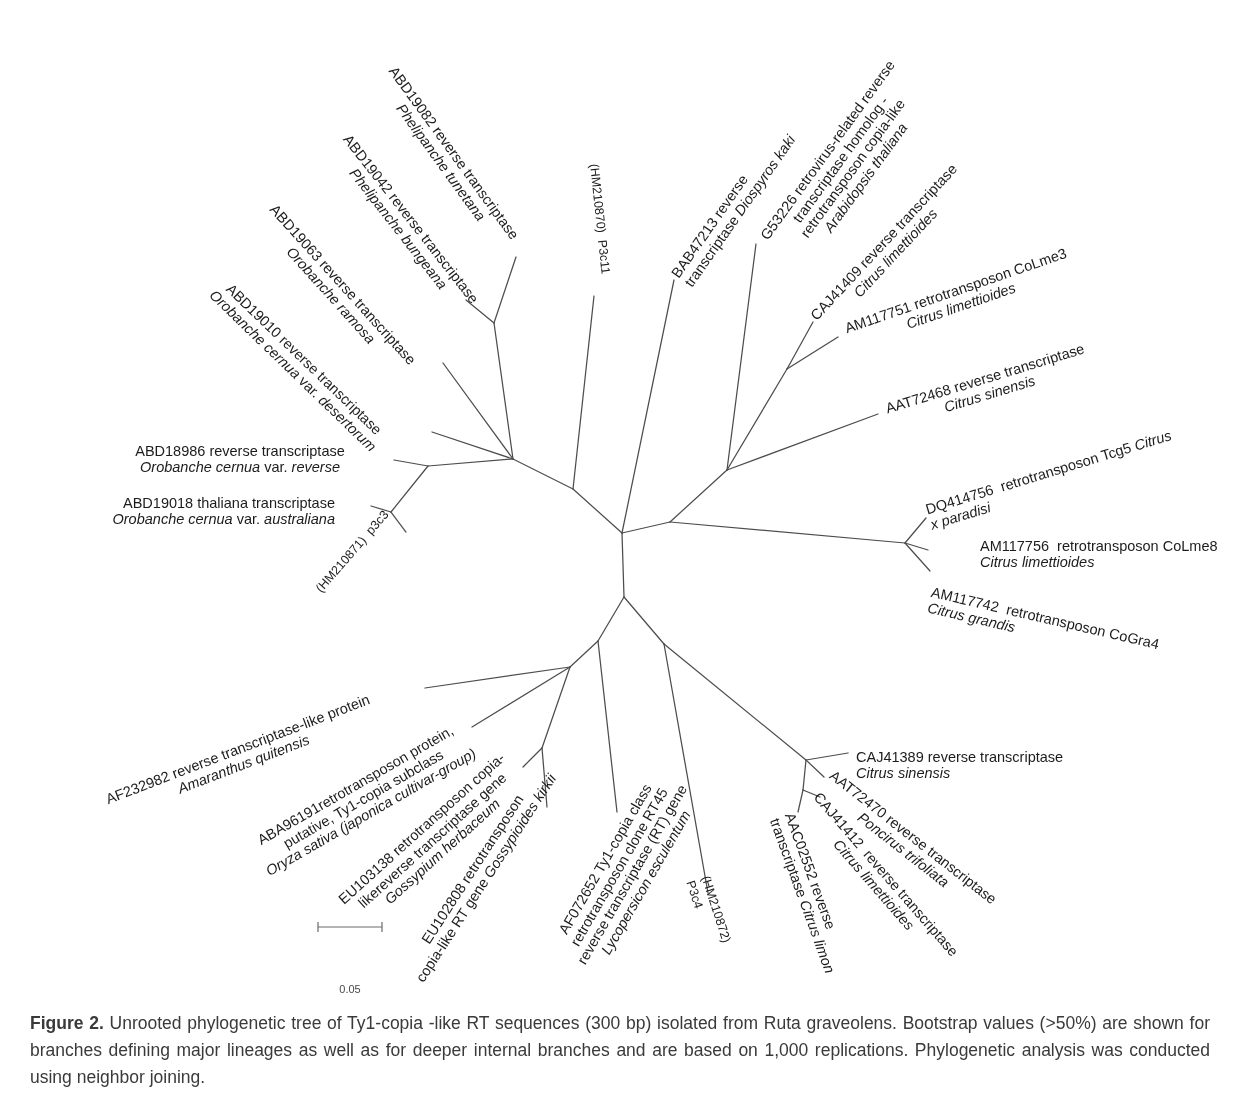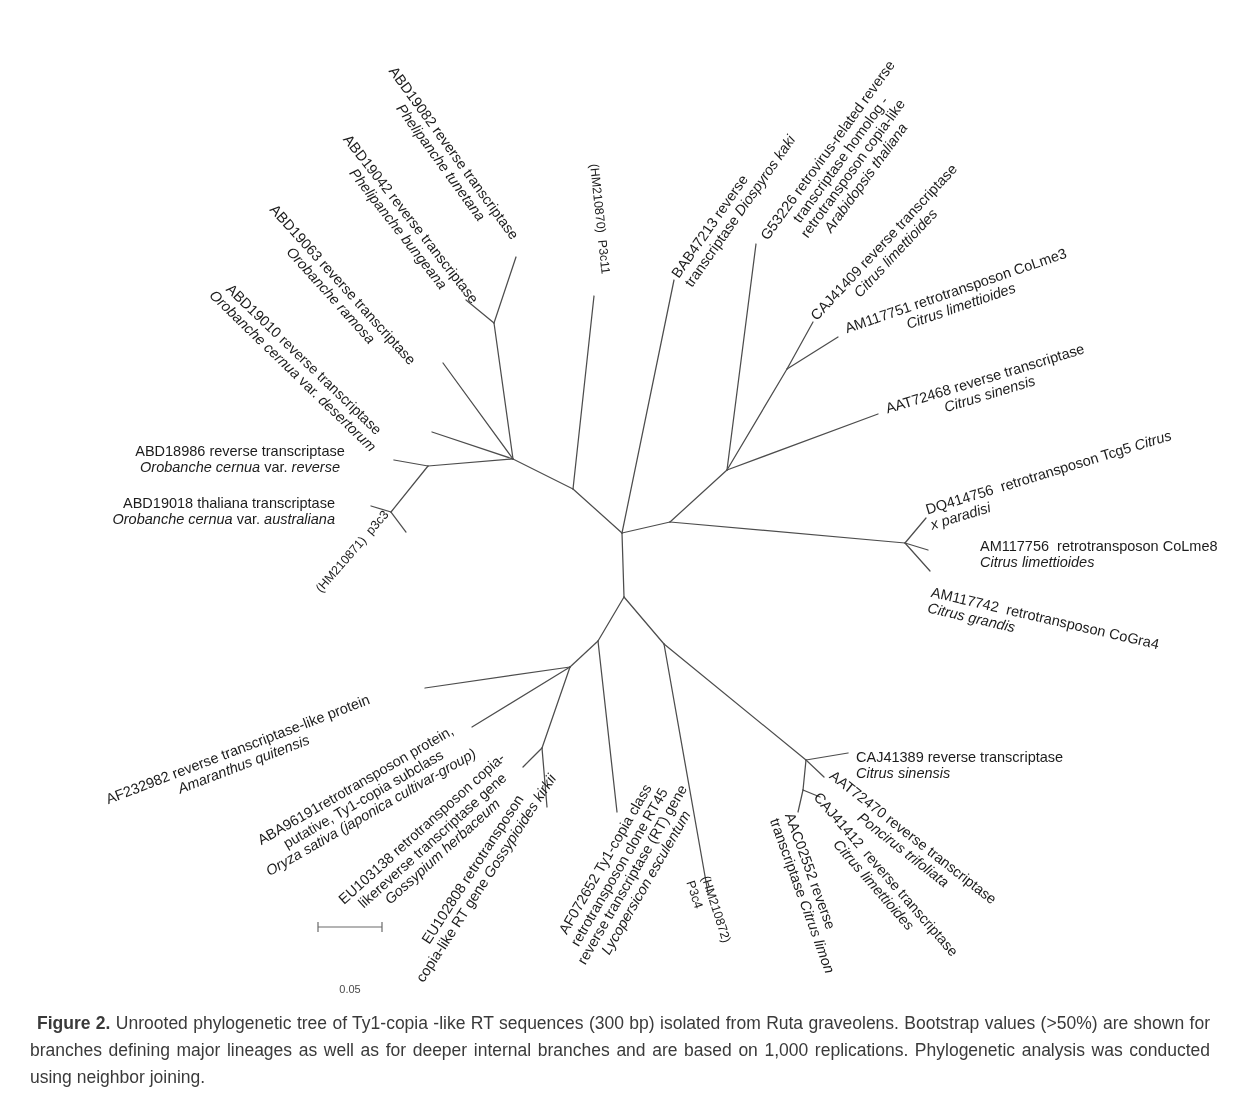--- a/index.html
+++ b/index.html
@@ -4,21 +4,21 @@
 <style>
   html,body{margin:0;padding:0;background:#ffffff;}
   body{width:1240px;height:1097px;overflow:hidden;font-family:"Liberation Sans",sans-serif;}
   #figure{position:relative;width:1240px;height:1097px;background:#fff;}
   #tree-svg{position:absolute;left:0;top:0;width:1240px;height:1097px;}
   .taxon{position:absolute;color:#1c1c1c;font-size:14.5px;line-height:15.5px;transform-origin:0 0;}
   .tl{white-space:pre;}
   .it{font-style:italic;}
   #scale-label{position:absolute;left:332px;top:967px;width:36px;text-align:center;font-size:11px;color:#4a4a4a;margin-top:16px;}
   #caption{position:absolute;left:30px;top:1010px;width:1180px;font-size:17.5px;line-height:1.54;color:#3a3a3a;text-align:justify;margin:0;}
-  .cap-b{font-weight:bold;margin-left:7px;}
+  .cap-b{font-weight:bold;}
   .cap-i{}
 </style>
 </head>
 <body>
 
 <div id="figure">
   <svg id="tree-svg" viewBox="0 0 1240 1097" xmlns="http://www.w3.org/2000/svg">
       <line x1="622" y1="533" x2="624" y2="597" stroke="#4d4d4d" stroke-width="1.25" stroke-linecap="round"></line>
       <line x1="622" y1="533" x2="573" y2="489" stroke="#4d4d4d" stroke-width="1.25" stroke-linecap="round"></line>
       <line x1="573" y1="489" x2="513" y2="459" stroke="#4d4d4d" stroke-width="1.25" stroke-linecap="round"></line>

